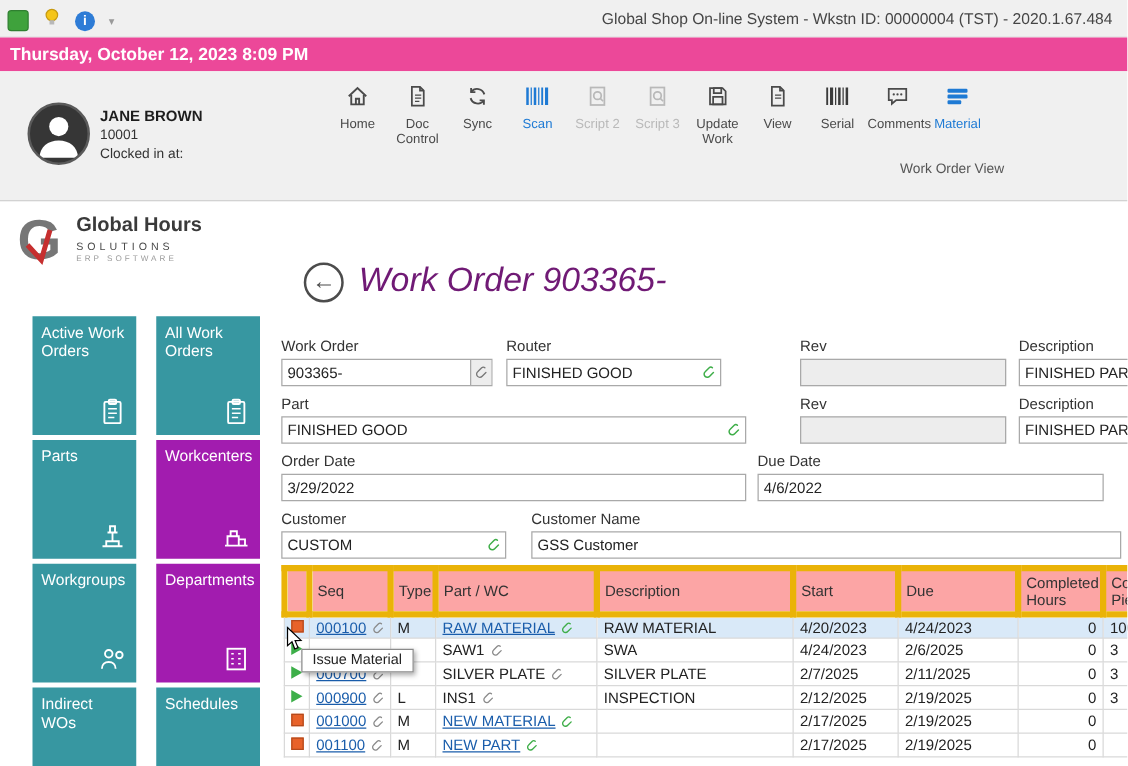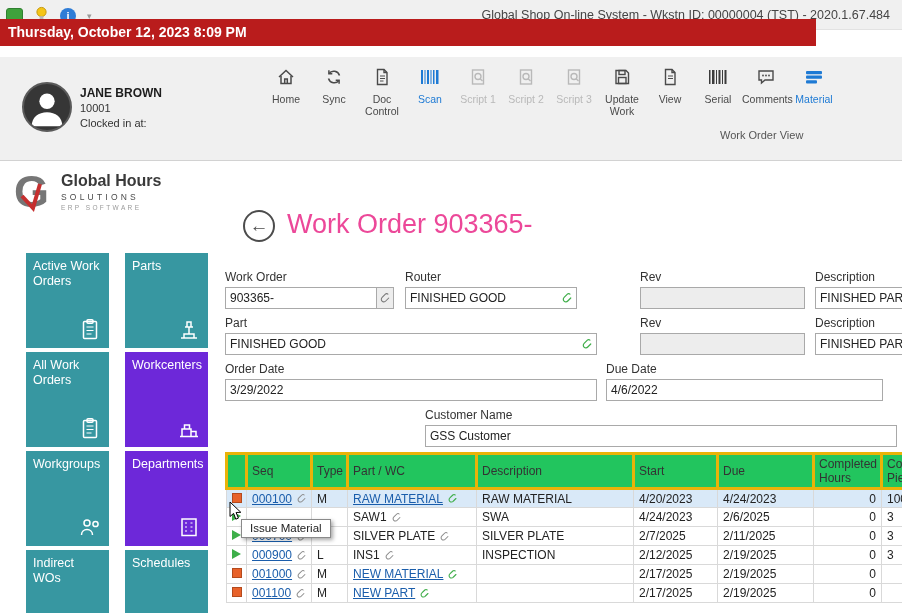--- a/index.html
+++ b/index.html
@@ -9,21 +9,21 @@
     background:#fff; font-family:"Liberation Sans", sans-serif; color:#222;
   }
   
   .titlebar { position:absolute; left:0; top:0; width:902px; height:30px; background:#f0f0f0; border-bottom:1px solid #e2e2e2; }
   .tb-icons { position:absolute; left:6px; top:6px; display:flex; align-items:center; gap:11px; }
   .green-sq { width:17px; height:17px; background:#3fa23c; border-radius:3px; border:1px solid #2f8030; }
   .info-ic { width:16px; height:16px; border-radius:50%; background:#2e7cd6; color:#fff; font:bold 11px/16px "Liberation Sans",sans-serif; text-align:center; }
   .caret { font-size:9px; color:#9a9a9a; }
   .win-title { position:absolute; right:12px; top:8px; font-size:12.5px; color:#454545; }
   
-  .datebar { position:absolute; left:0; top:19px; width:816px; height:27px; background:#b91c1c; color:#fff; font-weight:bold; font-size:14px; line-height:27px; padding-left:8px; }
+  .datebar { position:absolute; left:0; top:30px; width:902px; height:27px; background:#ec4899; color:#fff; font-weight:bold; font-size:14px; line-height:27px; padding-left:8px; }
   
   .topbar { position:absolute; left:0; top:57px; width:902px; height:104px; background:#f0f0f0; border-bottom:1px solid #d2d2d2; }
   .avatar { position:absolute; left:22px; top:25px; width:50px; height:50px; border-radius:50%; background:#363636; border:2px solid #5a5a5a; overflow:hidden; }
   .user-name { position:absolute; left:80px; top:29px; font-size:12px; font-weight:bold; color:#1d1d1d; }
   .user-id { position:absolute; left:80px; top:45px; font-size:11px; color:#333; }
   .user-clock { position:absolute; left:80px; top:60px; font-size:11px; color:#333; }
   .tb-items { position:absolute; left:262px; top:8px; display:flex; }
   .tb-item { width:48px; text-align:center; cursor:pointer; }
   .tb-item .ic { height:24px; display:flex; align-items:center; justify-content:center; color:#4a4a4a; }
   .tb-item .lbl { font-size:10.5px; color:#4a4a4a; line-height:1.18; margin-top:4px; }
@@ -36,37 +36,37 @@
   .logo-g { position:relative; width:42px; height:50px; }
   .logo-g .g { font-size:45px; font-weight:bold; color:#767676; line-height:48px; }
   .logo-g svg { position:absolute; left:2px; top:6px; }
   .logo-brand { font-size:16px; font-weight:bold; color:#3a3a3a; margin-top:4px; }
   .logo-sol { font-size:8.5px; letter-spacing:3.2px; color:#4a4a4a; margin-top:2px; }
   .logo-tag { font-size:6.5px; letter-spacing:2.4px; color:#9a9a9a; margin-top:2px; }
   
   .tiles { position:absolute; left:14px; top:253px; display:grid; grid-template-columns:95px 95px; grid-auto-rows:95px; gap:4px; }
   .tile { position:relative; color:#fff; padding:6px 7px; font-size:12.5px; line-height:1.18; cursor:pointer;margin-left:12px; }
   .tile.teal { background:#3797a1; }
-  .tile.blue { background:#6d28d9; }
+  .tile.blue { background:#a21caf; }
   .tile svg { position:absolute; right:7px; bottom:7px; }
   
   .back-btn { position:absolute; left:243px; top:210px; width:32px; height:32px; border:2.5px solid #4c4c4c; border-radius:50%; color:#4c4c4c; font-size:19px; font-weight:bold; display:flex; align-items:center; justify-content:center; cursor:pointer; background:#fff; }
-  .page-title { position:absolute; left:287px; top:209px; font-size:27px; color:#ec4899; }
+  .page-title { position:absolute; left:287px; top:209px; font-size:27px; color:#701a75;font-style:italic; }
   
   .fld { position:absolute; }
   .fld .flabel { font-size:12px; color:#333; margin-bottom:3px; }
   .inwrap { display:flex; align-items:center; border:1px solid #a9a9a9; background:#fff; height:22px; }
   .inwrap input { border:0; outline:0; flex:1; min-width:0; font-size:12px; padding:0 4px; color:#222; background:transparent; font-family:inherit; }
   .inwrap.gray { background:#ededed; }
   .clipbtn { width:17px; align-self:stretch; border-left:1px solid #a9a9a9; background:#ededed; display:flex; align-items:center; justify-content:center; color:#777; cursor:pointer; }
   .clip-g { color:#3fae49; margin-right:3px; display:flex; align-items:center; }
   
   .tablewrap { position:absolute; left:225px; top:452px; width:677px; height:161px; overflow:hidden; }
   table { border-collapse:collapse; table-layout:fixed; width:728px; font-size:12px; }
-  thead td { border:3px solid #eab308; background:#22c55e; padding:2px 4px; height:32px; vertical-align:middle; color:#333; overflow:hidden; }
+  thead td { border:5px solid #eab308; background:#fca5a5; padding:2px 4px; height:32px; vertical-align:middle; color:#333; overflow:hidden; }
   tbody td { border:1px solid #d9d9d9; padding:1px 5px; height:19px; white-space:nowrap; overflow:hidden; }
   tr.selected td { background:#d9e9f8; }
   .link { color:#1a5dab; text-decoration:underline; cursor:pointer; }
   .cf { display:flex; align-items:center; gap:4px; }
   .clip-sm-gray { color:#8a8a8a; display:flex; }
   .clip-sm-green { color:#3fae49; display:flex; }
   .c-num { text-align:right; }
   .sq { display:inline-block; width:10px; height:10px; background:#e8622a; border:1px solid #b44a1d; }
   .tri { display:inline-block; width:0; height:0; border-left:9px solid #3daf49; border-top:5.5px solid transparent; border-bottom:5.5px solid transparent; }
   
@@ -110,38 +110,38 @@
         <svg width="20" height="20" viewBox="0 0 20 20" fill="none" stroke="currentColor" stroke-width="1.5">
             <path d="M3 10 L10 3.5 L17 10"></path>
             <path d="M5 9 V16.5 H15 V9"></path>
             <path d="M8.7 16.5 V12 h2.6 v4.5"></path>
           </svg>
       </div>
       <div class="lbl">Home</div>
     </div>
     <div class="tb-item">
       <div class="ic">
+        <svg width="20" height="20" viewBox="0 0 20 20" fill="none" stroke="currentColor" stroke-width="1.4">
+            <path d="M5.5 2.5 H12 L15 5.5 V17.5 H5.5 Z"></path>
+            <path d="M12 2.5 V5.5 H15"></path>
+            <path d="M8 9 h5 M8 11.5 h5 M8 14 h3.5" stroke-width="1"></path>
+          </svg>
+      </div>
+      <div class="lbl">Doc Control</div>
+    </div>
+    <div class="tb-item">
+      <div class="ic">
         <svg width="20" height="20" viewBox="0 0 20 20" fill="none" stroke="currentColor" stroke-width="1.5">
             <path d="M15.5 8.5 A6 6 0 0 0 4.9 6.6"></path>
             <path d="M4.9 3.3 v3.4 h3.4"></path>
             <path d="M4.5 11.5 A6 6 0 0 0 15.1 13.4"></path>
             <path d="M15.1 16.7 v-3.4 h-3.4"></path>
           </svg>
       </div>
       <div class="lbl">Sync</div>
-    </div>
-    <div class="tb-item">
-      <div class="ic">
-        <svg width="20" height="20" viewBox="0 0 20 20" fill="none" stroke="currentColor" stroke-width="1.4">
-            <path d="M5.5 2.5 H12 L15 5.5 V17.5 H5.5 Z"></path>
-            <path d="M12 2.5 V5.5 H15"></path>
-            <path d="M8 9 h5 M8 11.5 h5 M8 14 h3.5" stroke-width="1"></path>
-          </svg>
-      </div>
-      <div class="lbl">Doc Control</div>
     </div>
     <div class="tb-item active">
       <div class="ic">
         <svg width="22" height="20" viewBox="0 0 22 20" fill="#1e7ad4">
             <rect x="2" y="3" width="2" height="14"></rect>
             <rect x="5.5" y="3" width="1" height="14"></rect>
             <rect x="8" y="3" width="2" height="14"></rect>
             <rect x="11.5" y="3" width="1" height="14"></rect>
             <rect x="14" y="3" width="1.5" height="14"></rect>
             <rect x="17" y="3" width="2.5" height="14"></rect>
@@ -150,30 +150,20 @@
       <div class="lbl">Scan</div>
     </div>
     <div class="tb-item disabled">
       <div class="ic">
         <svg width="20" height="20" viewBox="0 0 20 20" fill="none" stroke="currentColor" stroke-width="1.4">
             <rect x="4.5" y="3" width="11" height="14"></rect>
             <circle cx="10" cy="9.5" r="3"></circle>
             <path d="M12.2 11.7 L14.5 14"></path>
           </svg>
       </div>
-      <div class="lbl">Script 1</div>
-    </div>
-    <div class="tb-item disabled">
-      <div class="ic">
-        <svg width="20" height="20" viewBox="0 0 20 20" fill="none" stroke="currentColor" stroke-width="1.4">
-            <rect x="4.5" y="3" width="11" height="14"></rect>
-            <circle cx="10" cy="9.5" r="3"></circle>
-            <path d="M12.2 11.7 L14.5 14"></path>
-          </svg>
-      </div>
       <div class="lbl">Script 2</div>
     </div>
     <div class="tb-item disabled">
       <div class="ic">
         <svg width="20" height="20" viewBox="0 0 20 20" fill="none" stroke="currentColor" stroke-width="1.4">
             <rect x="4.5" y="3" width="11" height="14"></rect>
             <circle cx="10" cy="9.5" r="3"></circle>
             <path d="M12.2 11.7 L14.5 14"></path>
           </svg>
       </div>
@@ -254,31 +244,31 @@
 <div class="tiles">
   <div class="tile teal">
     <span>Active Work Orders</span>
     <svg width="24" height="24" viewBox="0 0 24 24" fill="none" stroke="#fff" stroke-width="1.5">
         <rect x="5.5" y="4.5" width="13" height="17" rx="1"></rect>
         <rect x="9" y="2.8" width="6" height="3.4" rx="1"></rect>
         <path d="M8.5 10 h7 M8.5 13.5 h7 M8.5 17 h5" stroke-width="1.2"></path>
       </svg>
   </div>
   <div class="tile teal">
-    <span>Parts</span>
-    <svg width="24" height="24" viewBox="0 0 24 24" fill="none" stroke="#fff" stroke-width="1.5">
-        <path d="M4 21 h16 M7 21 v-4 h10 v4 M12 17 V10 M8 10 h8 M10 10 V5 h4 v5"></path>
-      </svg>
-  </div>
-  <div class="tile teal">
     <span>All Work Orders</span>
     <svg width="24" height="24" viewBox="0 0 24 24" fill="none" stroke="#fff" stroke-width="1.5">
         <rect x="5.5" y="4.5" width="13" height="17" rx="1"></rect>
         <rect x="9" y="2.8" width="6" height="3.4" rx="1"></rect>
         <path d="M8.5 10 h7 M8.5 13.5 h7 M8.5 17 h5" stroke-width="1.2"></path>
+      </svg>
+  </div>
+  <div class="tile teal">
+    <span>Parts</span>
+    <svg width="24" height="24" viewBox="0 0 24 24" fill="none" stroke="#fff" stroke-width="1.5">
+        <path d="M4 21 h16 M7 21 v-4 h10 v4 M12 17 V10 M8 10 h8 M10 10 V5 h4 v5"></path>
       </svg>
   </div>
   <div class="tile blue">
     <span>Workcenters</span>
     <svg width="24" height="24" viewBox="0 0 24 24" fill="none" stroke="#fff" stroke-width="1.5">
         <path d="M3 20.5 h18 M5 20.5 V13 h9 v7.5 M14 15.5 h5 v5 M7.5 13 V9 h5 v4"></path>
       </svg>
   </div>
   <div class="tile teal">
     <span>Workgroups</span>
@@ -374,20 +364,29 @@
     </div>
 </div>
 <div class="fld" style="left:584px; top:362px; width:277px;margin-left:22px;">
   <div class="flabel">Due Date</div>
   <div class="inwrap">
       <input value="4/6/2022" style="">
     </div>
 </div>
 
 <div class="fld" style="left:225px; top:408px; width:180px;">
+  <div class="flabel">Customer</div>
+  <div class="inwrap">
+    <input value="CUSTOM" style="">
+    <span class="clip-g">
+        <svg width="12" height="12" viewBox="0 0 16 16" fill="none" stroke="currentColor" stroke-width="1.6" stroke-linecap="round">
+          <path d="M11.9 2.9a2.4 2.4 0 0 0-3.4 0L4.2 7.2a3.4 3.4 0 1 0 4.8 4.8l4-4"></path>
+        </svg>
+      </span>
+  </div>
 </div>
 <div class="fld" style="left:425px; top:408px; width:472px;">
   <div class="flabel">Customer Name</div>
   <div class="inwrap">
       <input value="GSS Customer" style="">
     </div>
 </div>
 
 <div class="tablewrap">
   <table>

